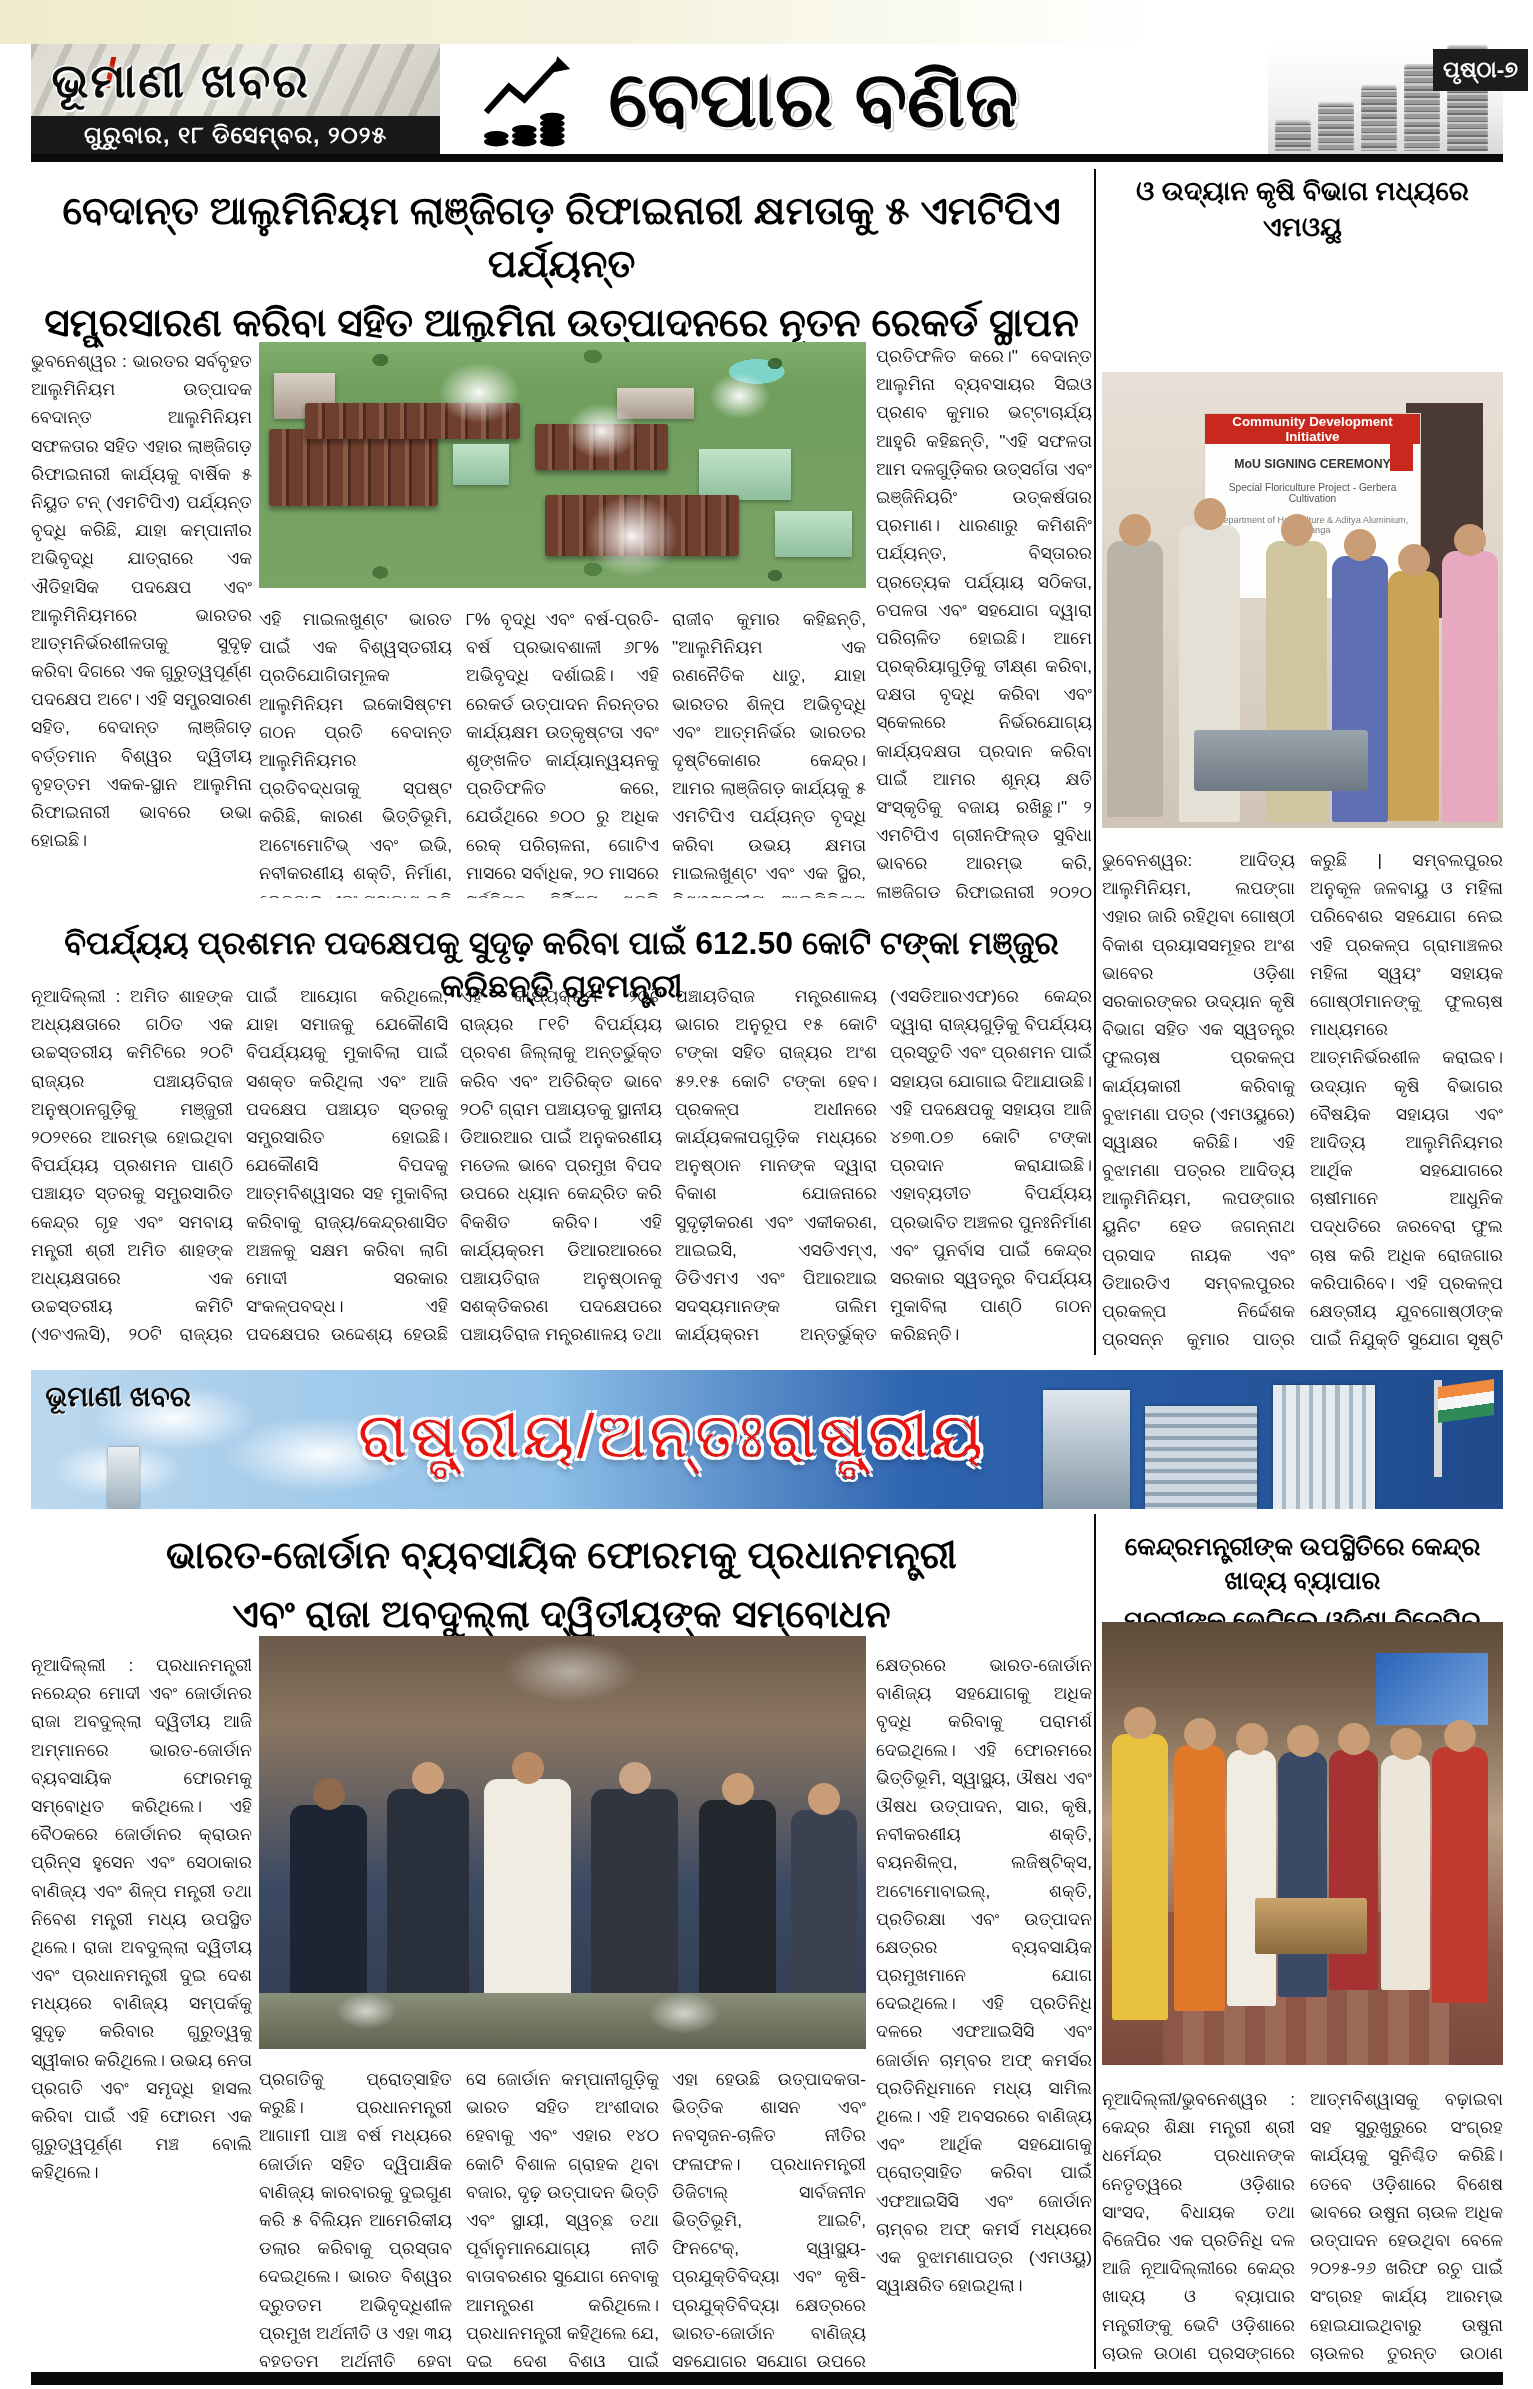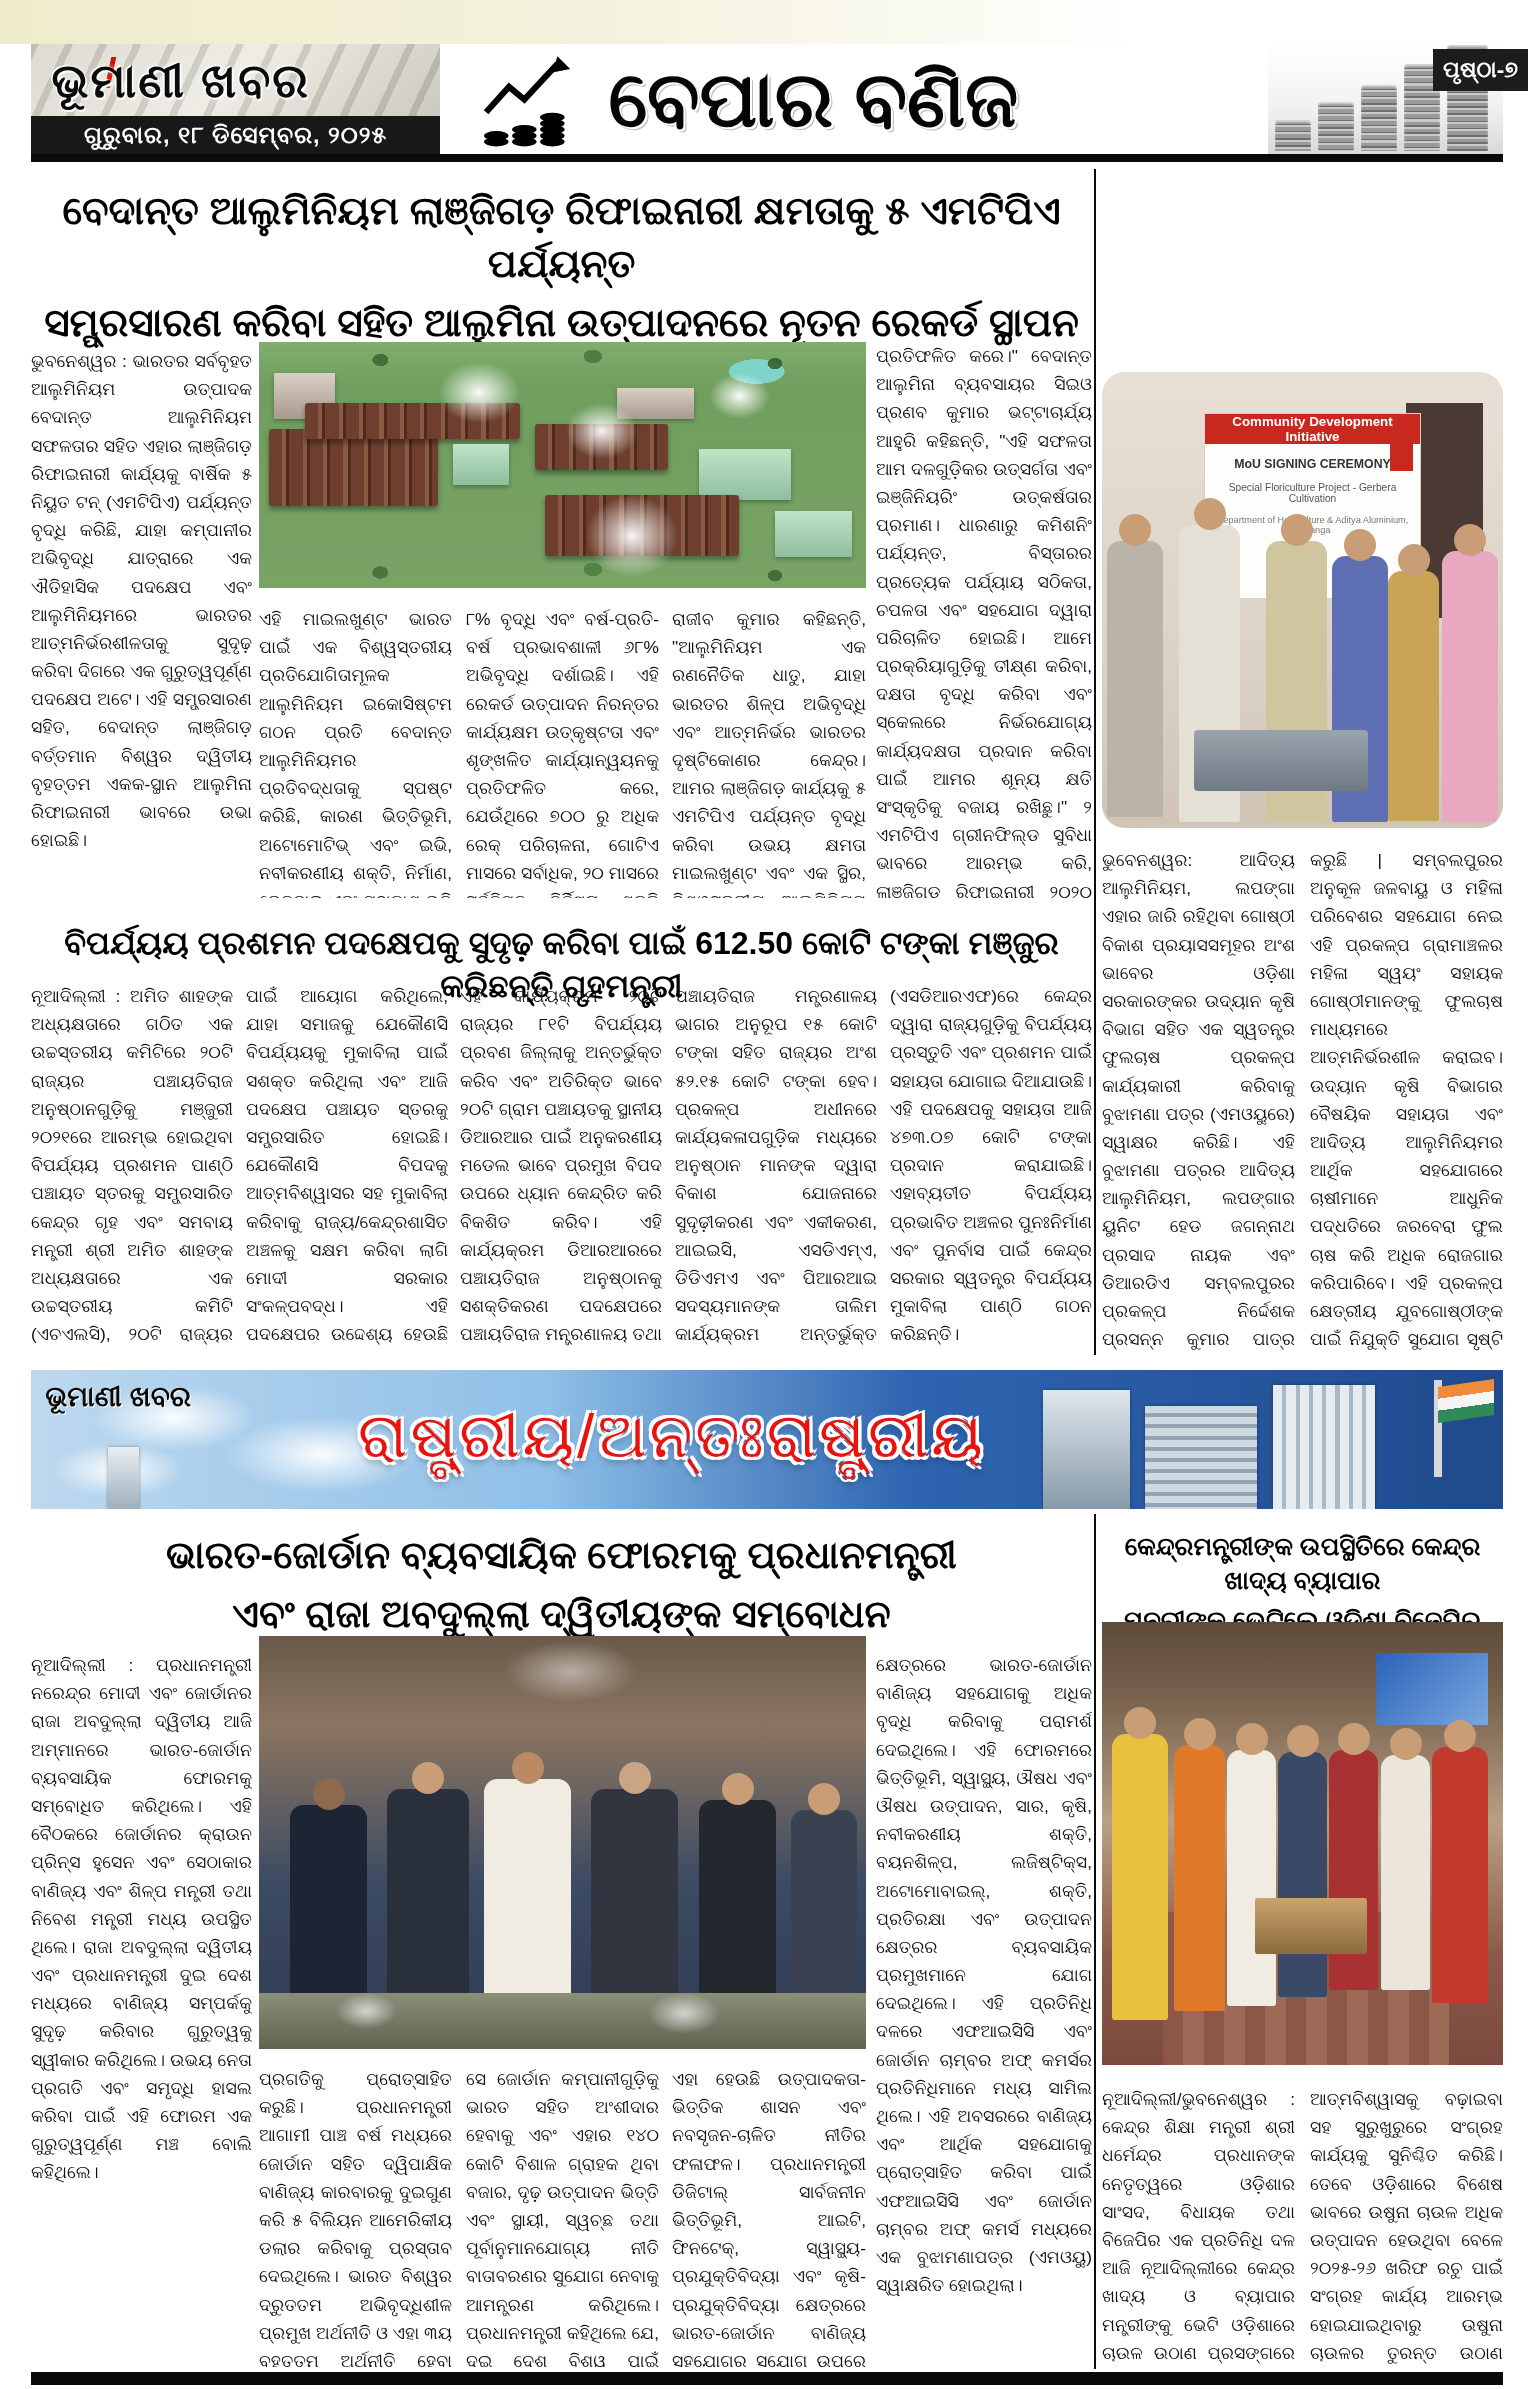--- a/index.html
+++ b/index.html
@@ -34,21 +34,21 @@
   
   .photo{overflow:hidden;position:absolute;}
   .refinery{background:
       radial-gradient(46px 20.4px at 82% 12%,#7fd4c9 0 60%,transparent 61%),
       linear-gradient(180deg,#7fae6d 0%,#6f9e5e 18%,#7aa366 100%);}
   .silo-row{position:absolute;background:repeating-linear-gradient(90deg,#6e3f2e 0 13.3px,#8a5a42 13.3px 17.4px,#4f2b1f 17.4px 20.4px);border-radius:3.1px;box-shadow:0 3.1px 5.1px rgba(0,0,0,.35);}
   .shed{position:absolute;background:linear-gradient(180deg,#d8cfc5,#a89a8c);box-shadow:0 2px 4.1px rgba(0,0,0,.3);}
   .greenshed{position:absolute;background:linear-gradient(180deg,#bfe3c8,#8fbf9d);box-shadow:0 2px 4.1px rgba(0,0,0,.3);}
   .steam{position:absolute;background:radial-gradient(closest-side,rgba(255,255,255,.95),rgba(255,255,255,0));border-radius:50%;}
   .treeband{position:absolute;background:radial-gradient(13.3px 10.2px at 20% 50%,#3f6b35 0 60%,transparent 61%),radial-gradient(15.3px 11.2px at 55% 40%,#4a7a3e 0 60%,transparent 61%),radial-gradient(12.3px 9.2px at 85% 60%,#37612e 0 60%,transparent 61%);}
-  .roomwall{background:linear-gradient(180deg,#e8e0d6 0%,#dcd2c6 60%,#cfc4b6 100%);border-radius:23px;}
+  .roomwall{background:linear-gradient(180deg,#e8e0d6 0%,#dcd2c6 60%,#cfc4b6 100%);}
   .mou-banner{position:absolute;background:#fdfdfb;border:1px solid #d8d2c8;}
   .mou-banner .strip{background:#c8281e;color:#fff;font-weight:bold;text-align:center;}
   .person{position:absolute;border-radius:13.3px 13.3px 3.1px 3.1px;}
   .head{position:absolute;left:50%;transform:translateX(-50%);top:-26.6px;width:32px;height:32px;border-radius:50%;background:#c99d76;}
   .hall{background:linear-gradient(180deg,#6b5a4a 0%,#8a7560 22%,#3c4a63 60%,#2e3a50 100%);}
   .meetroom{background:linear-gradient(180deg,#5d4a39 0%,#7a6450 18%,#b99f85 45%,#8c5a4a 75%,#7a4a3e 100%);}
   .carpet{position:absolute;background:repeating-linear-gradient(90deg,#8c5747 0 20.4px,#9d6a58 20.4px 41px);}
   .banner2{left:31px;top:1370px;width:1472px;height:139px;overflow:hidden;background:linear-gradient(90deg,#bcd8ee 0%,#8fc0e8 35%,#2e64b0 60%,#1f4a8c 100%);}
   .cloud{position:absolute;background:radial-gradient(closest-side,rgba(255,255,255,.95),rgba(255,255,255,0));border-radius:50%;}
   .bldg{position:absolute;background:linear-gradient(180deg,#e8eef2,#9fb0bc);box-shadow:0 0 3.1px rgba(0,0,0,.4);}
@@ -124,20 +124,21 @@
   </div>
   <div class="abs bodycol" style="left:845px;top:173px;width:216px;height:556px;">ପ୍ରତିଫଳିତ କରେ।" ବେଦାନ୍ତ ଆଲୁମିନା ବ୍ୟବସାୟର ସିଇଓ ପ୍ରଣବ କୁମାର ଭଟ୍ଟାଚାର୍ଯ୍ୟ ଆହୁରି କହିଛନ୍ତି, "ଏହି ସଫଳତା ଆମ ଦଳଗୁଡ଼ିକର ଉତ୍ସର୍ଗତା ଏବଂ ଇଞ୍ଜିନିୟରିଂ ଉତ୍କର୍ଷତାର ପ୍ରମାଣ। ଧାରଣାରୁ କମିଶନିଂ ପର୍ଯ୍ୟନ୍ତ, ବିସ୍ତାରର ପ୍ରତ୍ୟେକ ପର୍ଯ୍ୟାୟ ସଠିକତା, ଚପଳତା ଏବଂ ସହଯୋଗ ଦ୍ୱାରା ପରିଚାଳିତ ହୋଇଛି। ଆମେ ପ୍ରକ୍ରିୟାଗୁଡ଼ିକୁ ତୀକ୍ଷ୍ଣ କରିବା, ଦକ୍ଷତା ବୃଦ୍ଧି କରିବା ଏବଂ ସ୍କେଲରେ ନିର୍ଭରଯୋଗ୍ୟ କାର୍ଯ୍ୟଦକ୍ଷତା ପ୍ରଦାନ କରିବା ପାଇଁ ଆମର ଶୂନ୍ୟ କ୍ଷତି ସଂସ୍କୃତିକୁ ବଜାୟ ରଖିଛୁ।" ୨ ଏମଟିପିଏ ଗ୍ରୀନଫିଲ୍ଡ ସୁବିଧା ଭାବରେ ଆରମ୍ଭ କରି, ଲାଞ୍ଜିଗଡ଼ ରିଫାଇନାରୀ ୨୦୨୦ ରେ ଏକ ମହତ୍ୱାକାଂକ୍ଷୀ ସମ୍ପ୍ରସାରଣ ଯାତ୍ରା ଆରମ୍ଭ କରିଥିଲା। ଶିଳ୍ପ ଅଭିବୃଦ୍ଧି ବ୍ୟତୀତ, ବେଦାନ୍ତ ଆଲୁମିନିୟମ ସାମୁଦାୟିକ ବିକାଶ, ଶିକ୍ଷା, ସ୍ୱାସ୍ଥ୍ୟସେବା, କ୍ରୀଡା ଏବଂ ଦକ୍ଷତା-ନିର୍ମାଣ ପଦକ୍ଷେପକୁ ଆଗକୁ ବଢ଼ାଇବା ଜାରି ରଖିଛି, ଏହା ସୁନିଶ୍ଚିତ କରୁଛି ଯେ ଶିଳ୍ପର ପ୍ରଗତି ଲୋକଙ୍କ ପ୍ରଗତି ସହିତ ହାତ ମିଳାଇ ଆଗକୁ ବଢିବ।</div>
   <div class="abs bodycol" style="left:228px;top:436px;width:193px;height:293px;">ଏହି ମାଇଲଖୁଣ୍ଟ ଭାରତ ପାଇଁ ଏକ ବିଶ୍ୱସ୍ତରୀୟ ପ୍ରତିଯୋଗିତାମୂଳକ ଆଲୁମିନିୟମ ଇକୋସିଷ୍ଟମ ଗଠନ ପ୍ରତି ବେଦାନ୍ତ ଆଲୁମିନିୟମର ପ୍ରତିବଦ୍ଧତାକୁ ସ୍ପଷ୍ଟ କରିଛି, କାରଣ ଭିତ୍ତିଭୂମି, ଅଟୋମୋଟିଭ୍ ଏବଂ ଇଭି, ନବୀକରଣୀୟ ଶକ୍ତି, ନିର୍ମାଣ, ରେଳବାଇ ଏବଂ ମହାକାଶ ଭଳି କ୍ଷେତ୍ରଗୁଡ଼ିକରେ ଘରୋଇ ଚାହିଦା ବୃଦ୍ଧି ପାଉଛି। ସମାନ୍ତରାଳ ଭାବରେ, ରିଫାଇନାରୀ ନଭେମ୍ବର ମାସରେ ଏହାର ସର୍ବାଧିକ ମାସିକ ଆଲୁମିନା ଉତ୍ପାଦନ ୨୫୪ କେଟି ହାସଲ କରିଛି, ଯାହା ମାସ-ପ୍ରତି-ମାସ</div>
   <div class="abs bodycol" style="left:435px;top:436px;width:193px;height:293px;">୮% ବୃଦ୍ଧି ଏବଂ ବର୍ଷ-ପ୍ରତି-ବର୍ଷ ପ୍ରଭାବଶାଳୀ ୬୮% ଅଭିବୃଦ୍ଧି ଦର୍ଶାଇଛି। ଏହି ରେକର୍ଡ ଉତ୍ପାଦନ ନିରନ୍ତର କାର୍ଯ୍ୟକ୍ଷମ ଉତ୍କୃଷ୍ଟତା ଏବଂ ଶୃଙ୍ଖଳିତ କାର୍ଯ୍ୟାନ୍ୱୟନକୁ ପ୍ରତିଫଳିତ କରେ, ଯେଉଁଥିରେ ୭୦୦ ରୁ ଅଧିକ ରେକ୍ ପରିଚାଳନା, ଗୋଟିଏ ମାସରେ ସର୍ବାଧିକ, ୨୦ ମାସରେ ସର୍ବନିମ୍ନ ନିର୍ଦ୍ଦିଷ୍ଟ ଶକ୍ତି ବ୍ୟବହାର ହାସଲ କରିବା ଏବଂ ଅପ୍ଟିମାଇଜ୍ ପ୍ରକ୍ରିୟା ଏବଂ ସୟଲ ଦକ୍ଷତା ମାଧ୍ୟମରେ ପରିବର୍ତ୍ତନ ଖର୍ଚ୍ଚକୁ ୧୮ ମାସର ସର୍ବନିମ୍ନକୁ ହ୍ରାସ କରିବା ଅନ୍ତର୍ଭୁକ୍ତ ଅଟେ। ବେଦାନ୍ତ ଆଲୁମିନିୟମର ସିଇଓ</div>
   <div class="abs bodycol" style="left:641px;top:436px;width:194px;height:293px;">ରାଜୀବ କୁମାର କହିଛନ୍ତି, "ଆଲୁମିନିୟମ ଏକ ରଣନୈତିକ ଧାତୁ, ଯାହା ଭାରତର ଶିଳ୍ପ ଅଭିବୃଦ୍ଧି ଏବଂ ଆତ୍ମନିର୍ଭର ଭାରତର ଦୃଷ୍ଟିକୋଣର କେନ୍ଦ୍ର। ଆମର ଲାଞ୍ଜିଗଡ଼ କାର୍ଯ୍ୟକୁ ୫ ଏମଟିପିଏ ପର୍ଯ୍ୟନ୍ତ ବୃଦ୍ଧି କରିବା ଉଭୟ କ୍ଷମତା ମାଇଲଖୁଣ୍ଟ ଏବଂ ଏକ ସ୍ଥିର, ବିଶ୍ୱସ୍ତରୀୟ ଆଲୁମିନିୟମ ମୂଲ୍ୟ ଶୃଙ୍ଖଳ ଆଡ଼କୁ ଏକ ପଦକ୍ଷେପ। ରେକର୍ଡ ମାସିକ ଆଉଟପୁଟ୍ ଦ୍ୱାରା ପ୍ରମାଣିତ ଆମର ବୃଦ୍ଧି, ରାଷ୍ଟ୍ର ପାଇଁ ଦାୟିତ୍ୱପୂର୍ଣ୍ଣ ସମଗ୍ର ବିକାଶ, ନବସୃଜନ ଏବଂ ଦୀର୍ଘକାଳୀନ ମୂଲ୍ୟ ସୃଷ୍ଟି ପ୍ରତି ଆମର ପ୍ରତିବଦ୍ଧତାକୁ</div>
 </div>
 
 <div class="abs vrule" style="left:1094px;top:169px;height:1186px;"></div>
 
 <div class="abs" style="left:1102px;top:169px;width:401px;height:1186px;">
+  <div class="headline" style="font-size:26.6px;margin-top:5.1px;">ଓ ଉଦ୍ୟାନ କୃଷି ବିଭାଗ ମଧ୍ୟରେ ଏମଓୟୁ</div>
   <div class="photo roomwall" style="left:0;top:203px;width:401px;height:456px;">
     <div style="position:absolute;right:20.4px;top:31px;width:77px;height:215px;background:#4a3a33;"></div>
     <div class="mou-banner" style="left:102px;top:41px;width:215px;height:184px;">
       <div class="strip banner-inner-title">Community Development Initiative</div>
       <div style="text-align:center;font-weight:bold;font-size:12.3px;margin-top:13.3px;color:#333;">MoU SIGNING CEREMONY</div>
       <div style="text-align:center;font-size:10.2px;margin-top:11.2px;color:#555;">Special Floriculture Project - Gerbera Cultivation</div>
       <div style="text-align:center;font-size:9.2px;margin-top:10.2px;color:#777;">Department of Horticulture &amp; Aditya Aluminium, Lapanga</div>
       <div style="position:absolute;right:7.2px;top:28px;width:22.5px;height:29px;background:#c8281e;"></div>
     </div>
     <div class="person" style="left:5.1px;top:169px;width:56px;height:276px;background:#b9b3a8;">

